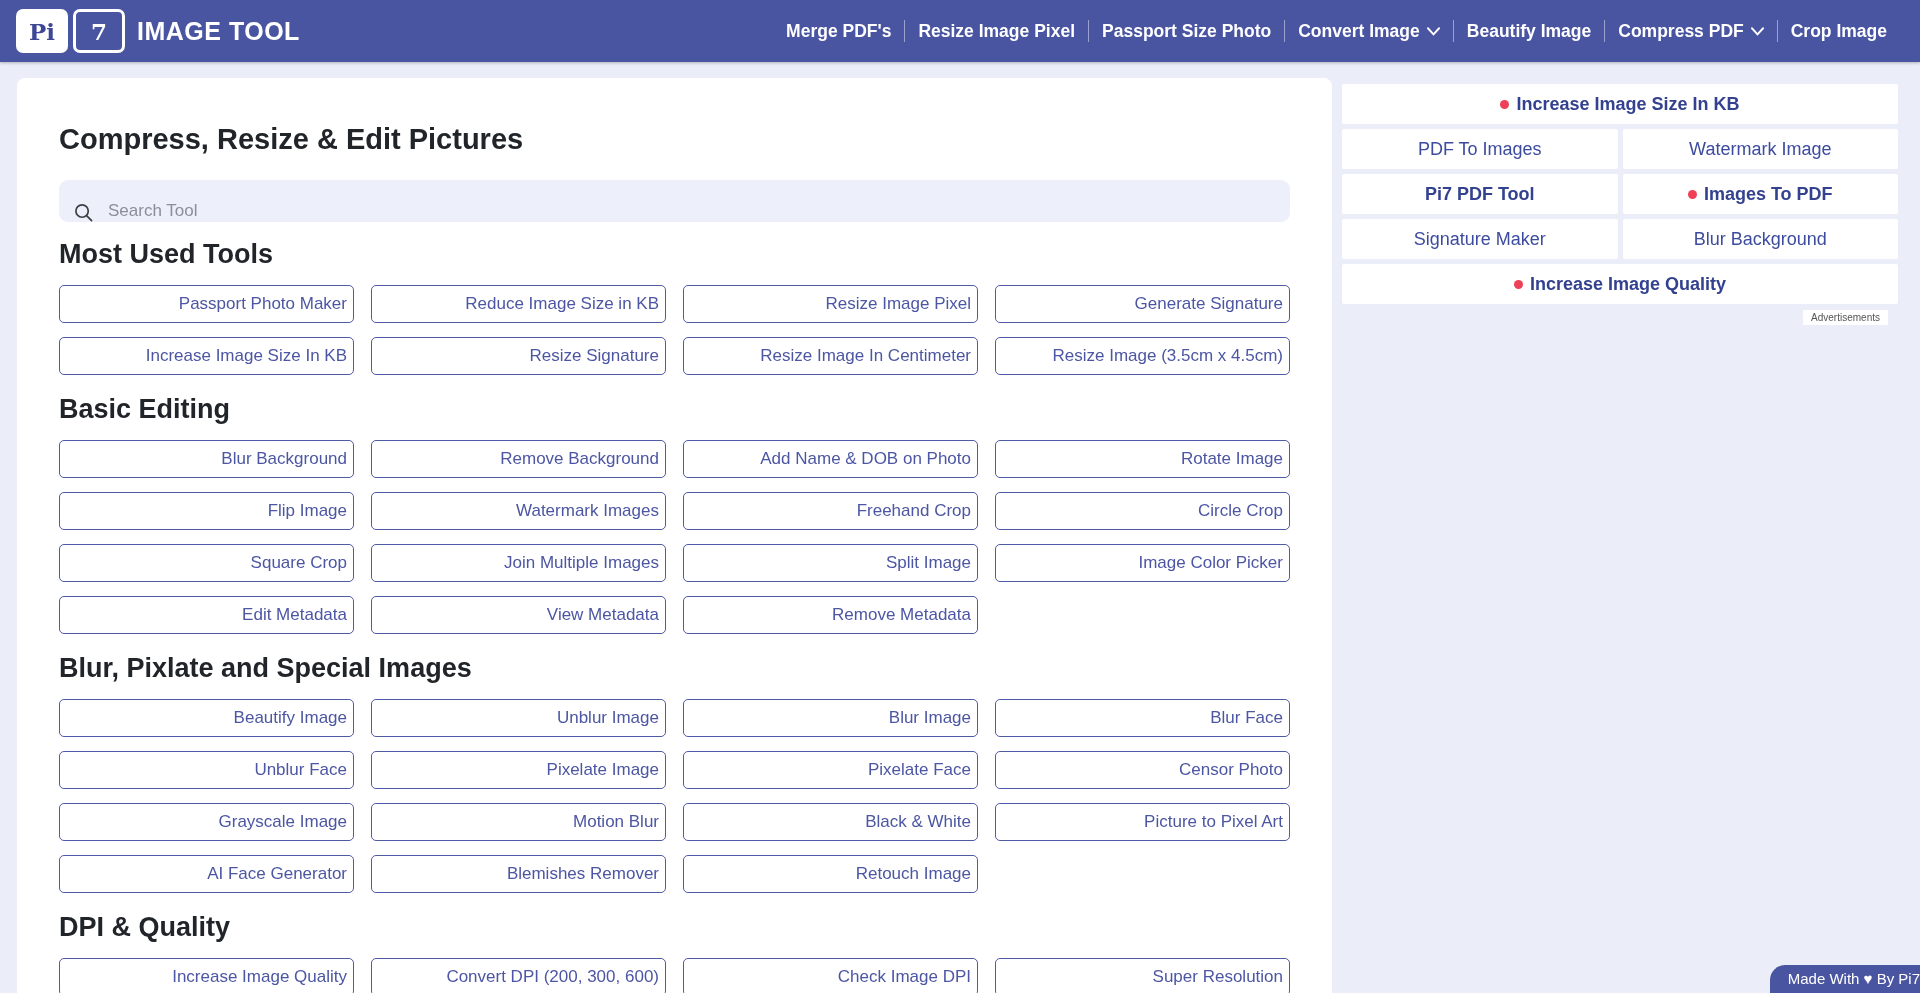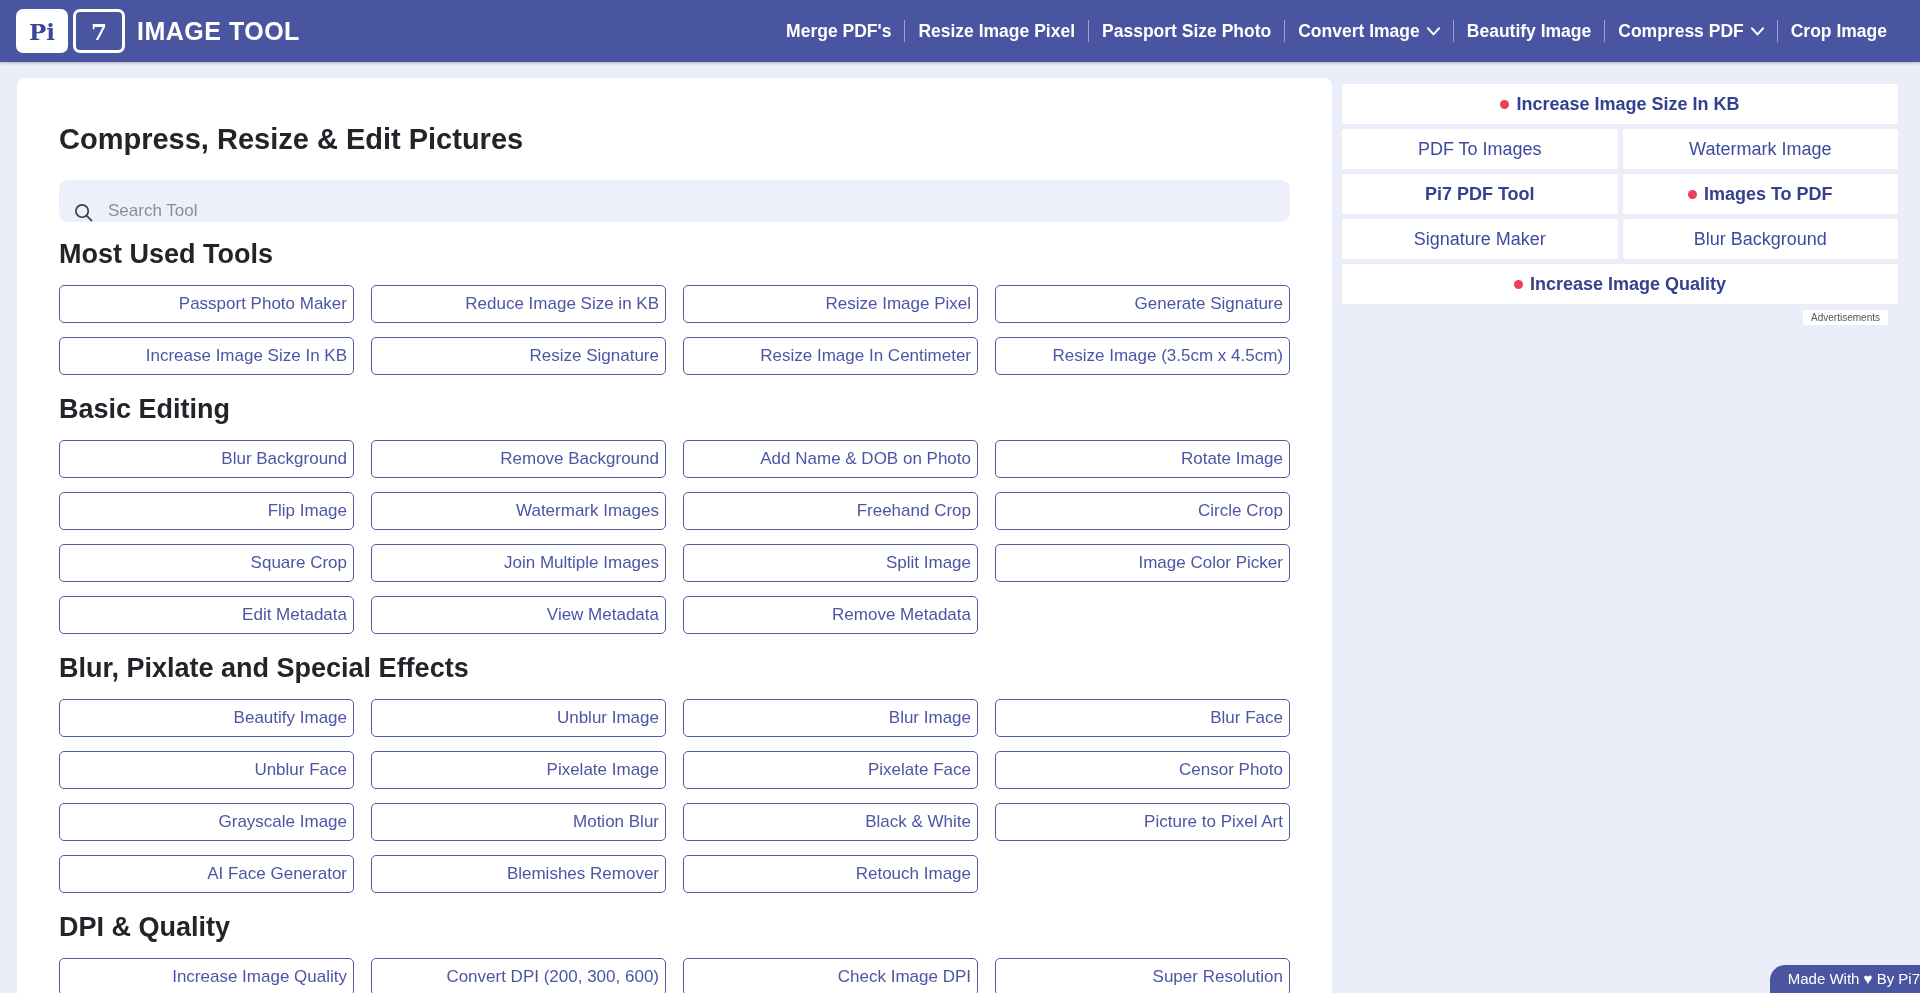--- a/index.html
+++ b/index.html
@@ -190,21 +190,21 @@
           <button class="tool-btn">Join Multiple Images</button>
           <button class="tool-btn">Split Image</button>
           <button class="tool-btn">Image Color Picker</button>
           <button class="tool-btn">Edit Metadata</button>
           <button class="tool-btn">View Metadata</button>
           <button class="tool-btn">Remove Metadata</button>
         </div>
     </section>
 
     <section>
-      <h2 class="section-heading">Blur, Pixlate and Special Effects</h2>
+      <h2 class="section-heading">Blur, Pixlate and Special Images</h2>
       <div class="tools-grid">
           <button class="tool-btn">Beautify Image</button>
           <button class="tool-btn">Unblur Image</button>
           <button class="tool-btn">Blur Image</button>
           <button class="tool-btn">Blur Face</button>
           <button class="tool-btn">Unblur Face</button>
           <button class="tool-btn">Pixelate Image</button>
           <button class="tool-btn">Pixelate Face</button>
           <button class="tool-btn">Censor Photo</button>
           <button class="tool-btn">Grayscale Image</button>

